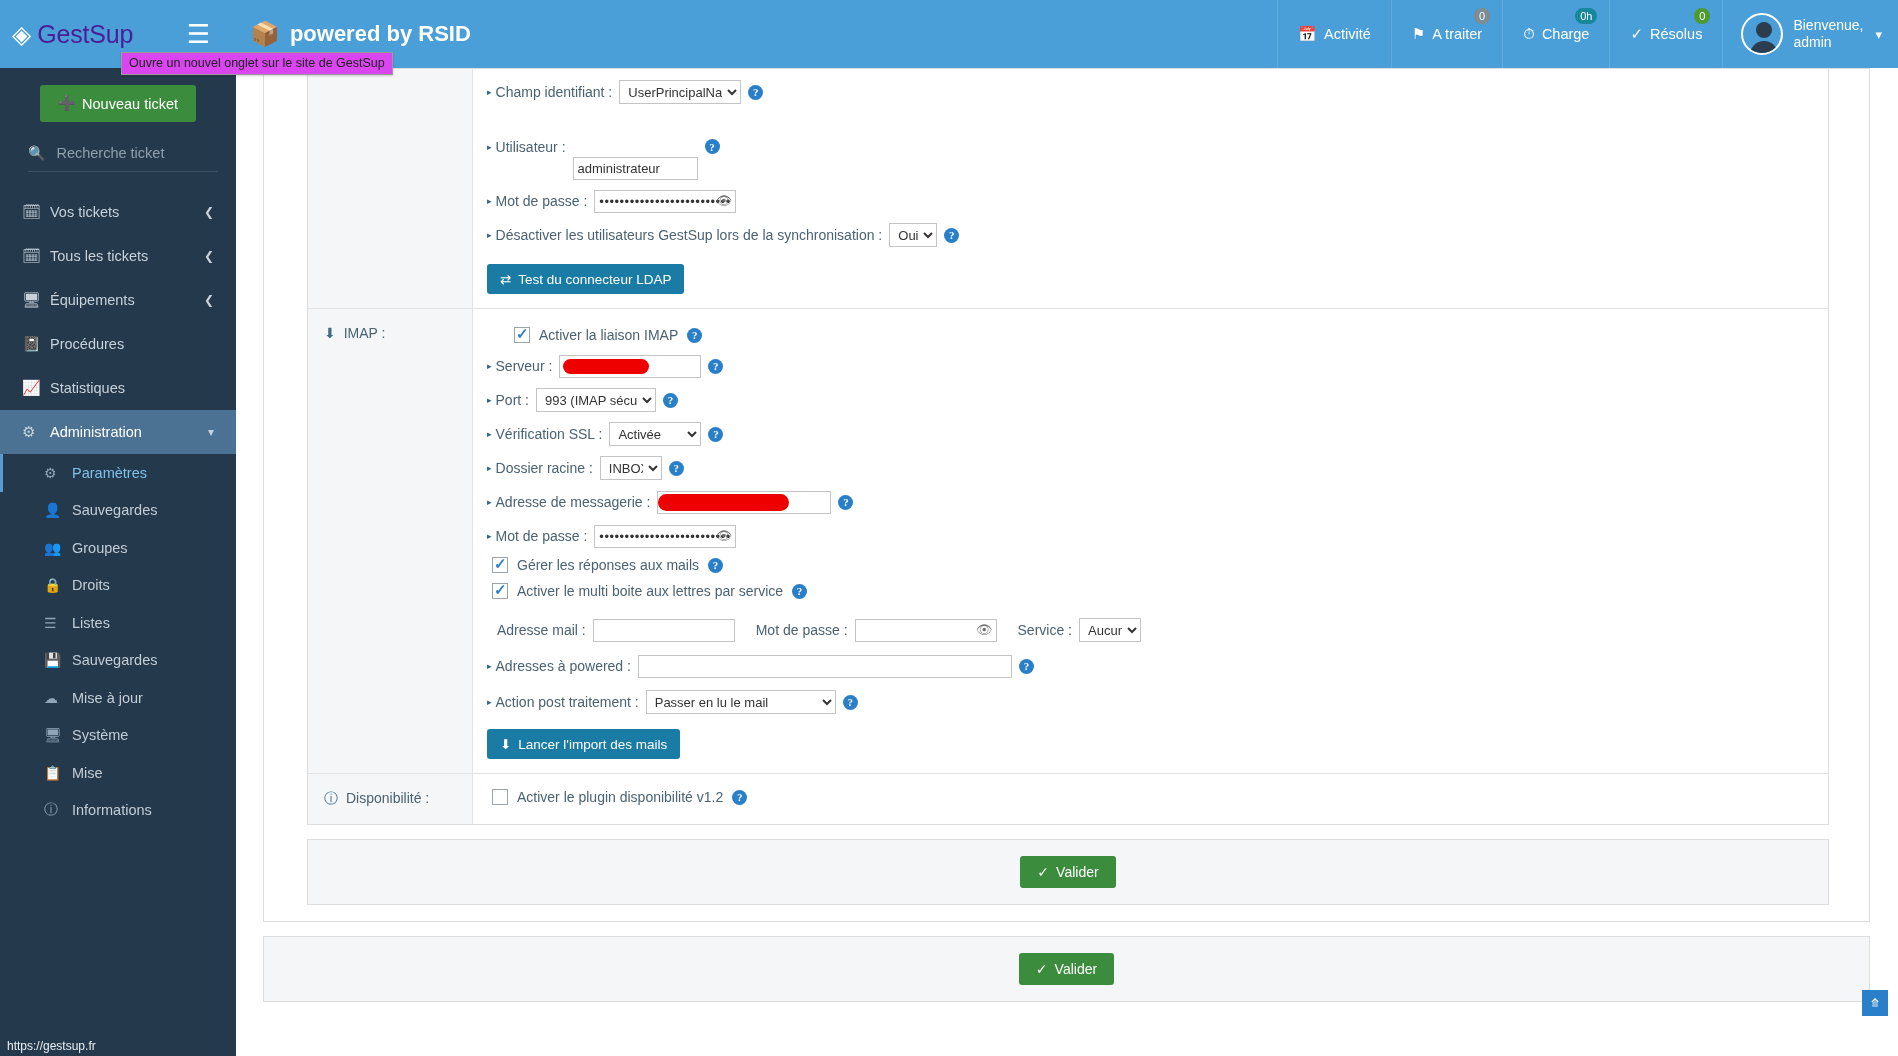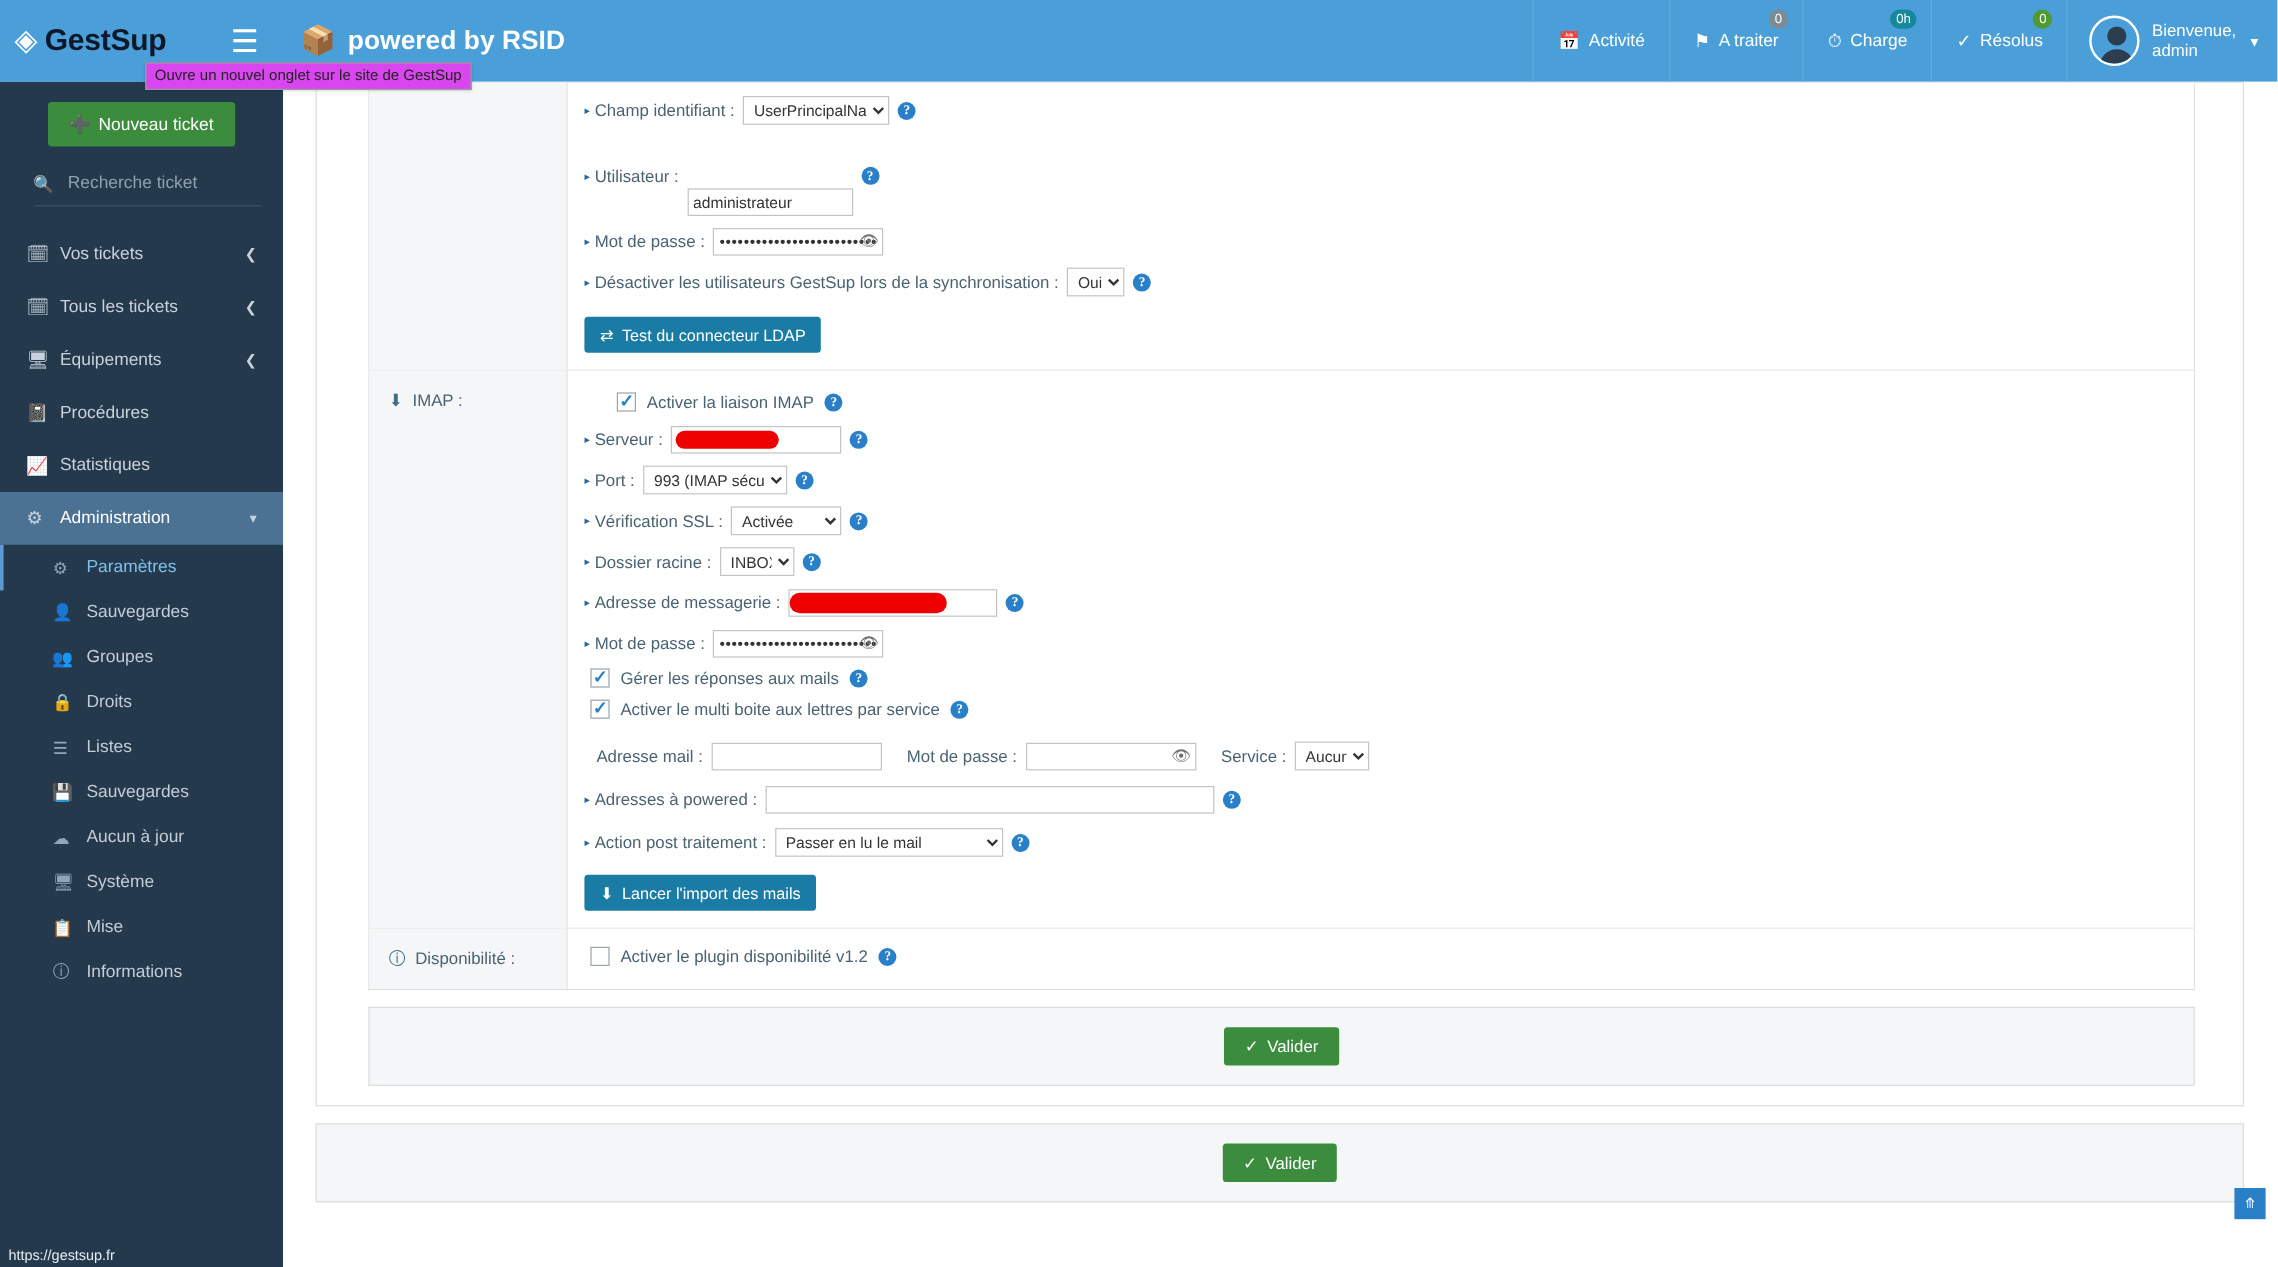--- a/index.html
+++ b/index.html
@@ -21,21 +21,21 @@
     z-index: 50;
   }
   .brand-block {
     width: 236px; min-width: 236px;
     background: #4a9fd8;
     display: flex; align-items: center;
     padding-left: 12px;
     position: relative;
   }
   .brand-logo { color:#fff; font-size: 25px; margin-right: 6px; line-height:1; }
-  .brand-name { color:#0f172a; font-size: 25px; font-weight: 700; letter-spacing:-.2px;}
+  .brand-name { color:#4c1d95; font-size: 25px; font-weight: 400; letter-spacing:-.2px;}
   .brand-ver { color:#d7ecf8; font-size: 12px; margin-left:5px; align-self:flex-end; padding-bottom:4px;}
   .hamburger {
     color:#fff; font-size:26px; margin-left: 22px; cursor:pointer; line-height:1;
   }
   .powered {
     display:flex; align-items:center; padding-left: 14px; color:#fff;
     font-size: 22px; font-weight: 600; gap: 10px;
   }
   .powered .cube { font-size: 24px; }
 
@@ -398,21 +398,21 @@
       <div class="sub-item">
         <span class="si-ic">☰</span>
         <span>Listes</span>
       </div>
       <div class="sub-item">
         <span class="si-ic">💾</span>
         <span>Sauvegardes</span>
       </div>
       <div class="sub-item">
         <span class="si-ic">☁</span>
-        <span>Aucun à jour</span>
+        <span>Mise à jour</span>
       </div>
       <div class="sub-item">
         <span class="si-ic">🖥</span>
         <span>Système</span>
       </div>
       <div class="sub-item">
         <span class="si-ic">📋</span>
         <span>Mise</span>
       </div>
       <div class="sub-item">
@@ -443,21 +443,21 @@
             <option>UserPrincipalName</option>
           </select>
           <span class="help">?</span>
         </div>
 
         <div class="fieldline">
           <span class="lbl">
                 <span class="arrow">▸</span>
             <span>Utilisateur :</span>
               </span>
-          <input class="inp" type="text" style="width: 138px; margin-top: 44px;" value="administrateur">
+          <input class="inp" type="text" style="width: 125px; margin-top: 44px;" value="administrateur">
           <span class="help">?</span>
         </div>
 
         <div class="fieldline">
           <span class="lbl">
                 <span class="arrow">▸</span>
             <span>Mot de passe :</span>
               </span>
           <span class="pwd-wrap">
             <input class="inp pwd" type="text" value="••••••••••••••••••••••••••••" style="">

